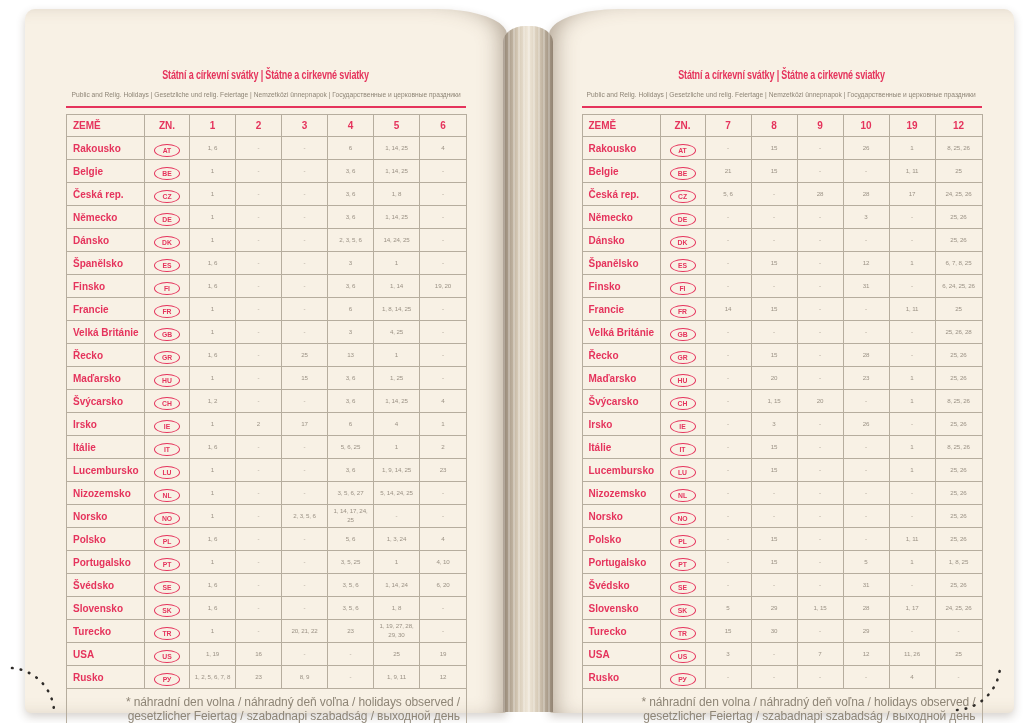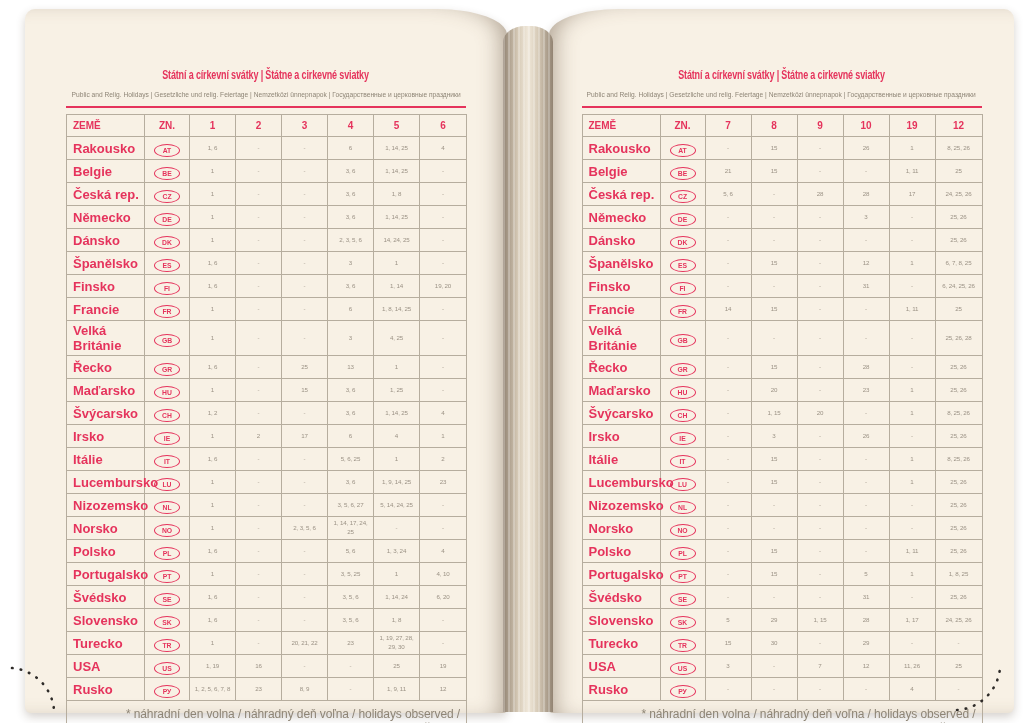--- a/index.html
+++ b/index.html
@@ -42,21 +42,21 @@
   .redrule { height:2px; background:#e5335c; }
   .redrule.top { margin-bottom:6px; }
   .redrule.bottom { margin-top:6px; }
   table.holidays { width:400px; border-collapse:collapse; table-layout:fixed; }
   .holidays th, .holidays td { border:1px solid #b6ad9e; }
   .holidays thead th {
     color:#e5335c; font-size:10px; font-weight:bold; height:21px; text-align:center; padding:0;
   }
   .holidays thead th.country-h { text-align:left; padding-left:6px; }
   td.country {
-    color:#e5335c; font-weight:bold; font-size:13px; text-align:left;
+    color:#e5335c; font-weight:bold; font-size:10px; text-align:left;
     padding:2px 2px 2px 6px; height:18px;
   }
   td.code { text-align:center; padding:1px; }
   .badge {
     display:inline-block; min-width:14px; padding:1.5px 5px; border:1px solid #e5335c;
     border-radius:50%; color:#e5335c; font-size:6.8px; font-weight:bold; line-height:1.15;
   }
   td.val {
     color:#9b9285; font-size:6.2px; letter-spacing:-.15px; text-align:center;
     padding:1px 2px; line-height:1.4;

